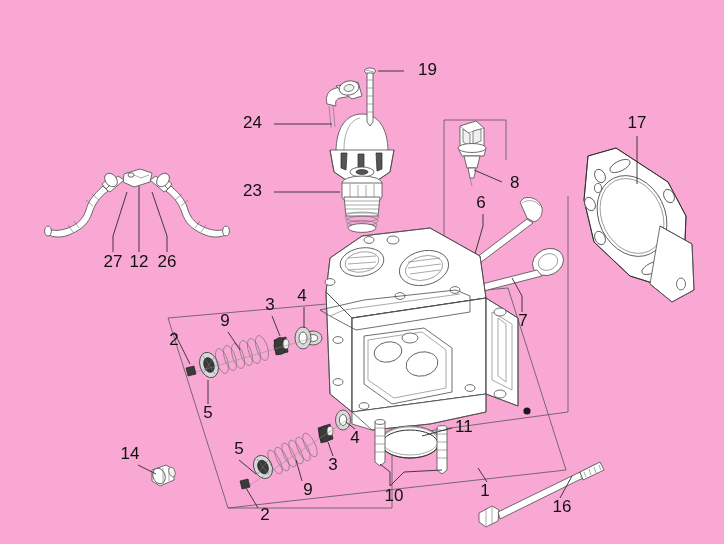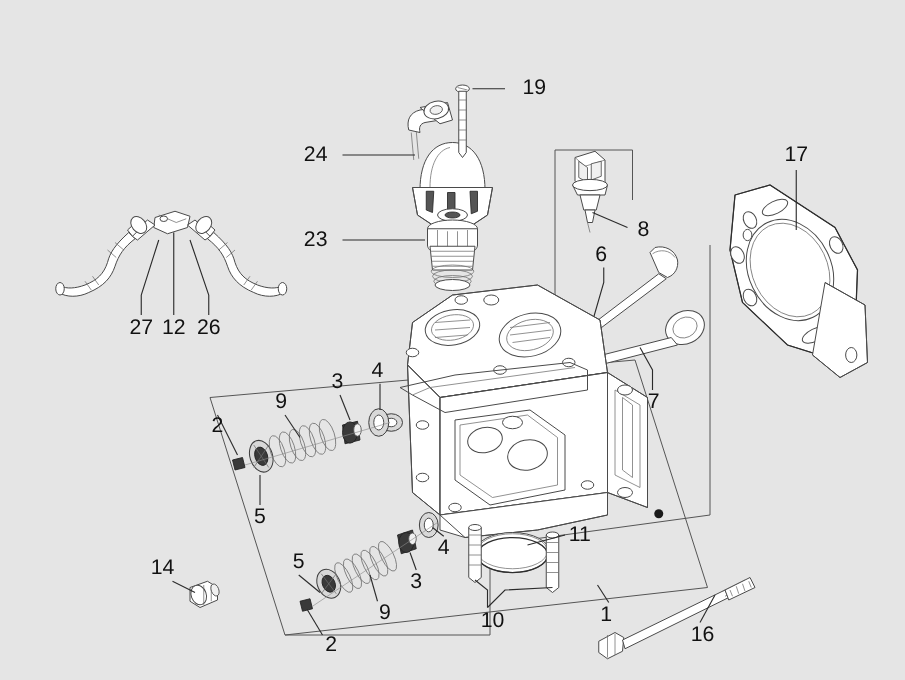--- a/index.html
+++ b/index.html
@@ -1,18 +1,18 @@
 <!DOCTYPE html>
 <html><head>
 <meta charset="utf-8">
 <style>
   html,body{margin:0;padding:0;background:#ffffff;}
   body{width:724px;height:544px;overflow:hidden;
        font-family:"Liberation Sans",sans-serif;}
-  #diagram-root{position:relative;width:724px;height:544px;background:#e5e5e5;}
+  #diagram-root{position:relative;width:724px;height:544px;background:#f9a8d4;}
   svg#parts-svg{position:absolute;left:0;top:0;width:724px;height:544px;}
   .ln{fill:none;stroke:#4a4a4a;stroke-width:0.8;}
   .ln2{fill:none;stroke:#2e2e2e;stroke-width:1.0;}
   .thin{fill:none;stroke:#6e6e6e;stroke-width:0.6;}
   .vthin{fill:none;stroke:#8a8a8a;stroke-width:0.5;}
   .leader{fill:none;stroke:#2b2b2b;stroke-width:0.9;}
   .poly{fill:none;stroke:#555;stroke-width:0.8;}
   .fillw{fill:#ffffff;stroke:#4a4a4a;stroke-width:0.8;}
   .fillg{fill:#d8d8d8;stroke:#3d3d3d;stroke-width:0.8;}
   .filld{fill:#555555;stroke:#2a2a2a;stroke-width:0.7;}

